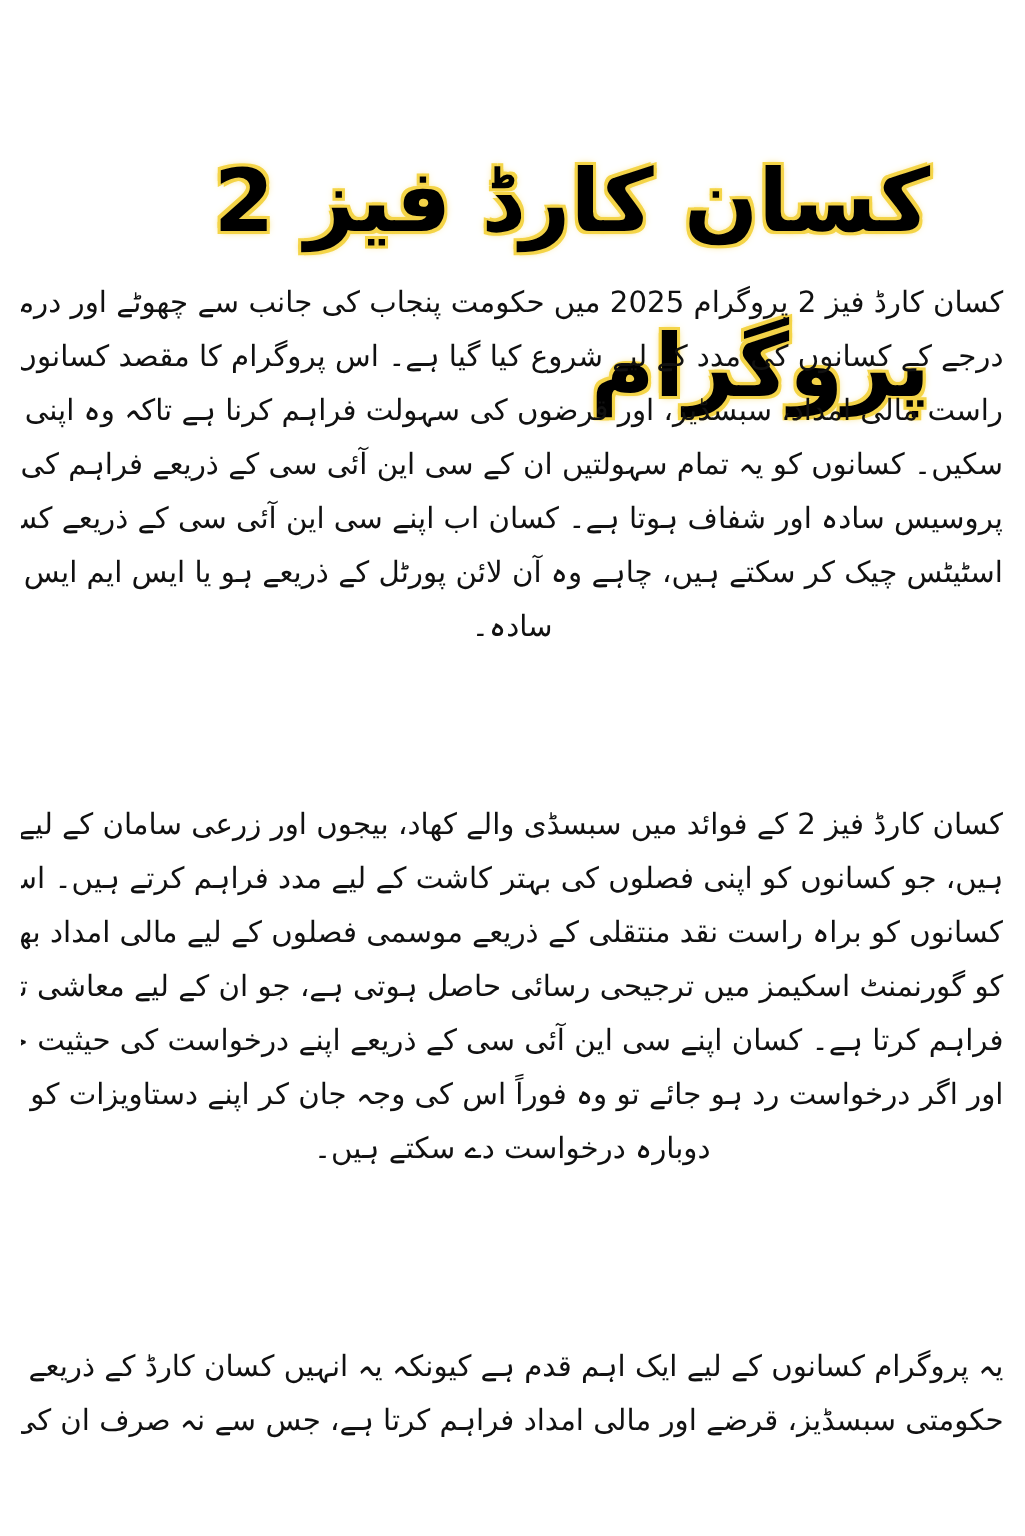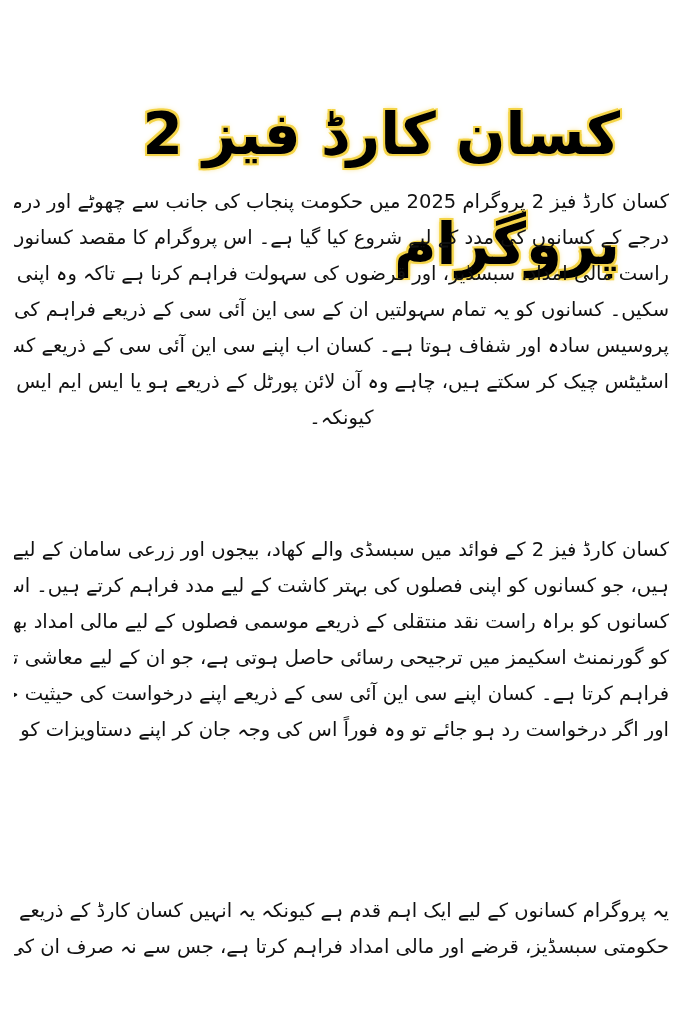--- a/index.html
+++ b/index.html
@@ -68,30 +68,31 @@
 
   <h1 class="title">کسان کارڈ فیز 2 پروگرام</h1>
 
   <div class="para" id="p1">
     <span class="line">کسان کارڈ فیز 2 پروگرام 2025 میں حکومت پنجاب کی جانب سے چھوٹے اور درمیانے</span>
     <span class="line">درجے کے کسانوں کی مدد کے لیے شروع کیا گیا ہے۔ اس پروگرام کا مقصد کسانوں کو براہ</span>
     <span class="line">راست مالی امداد، سبسڈیز، اور قرضوں کی سہولت فراہم کرنا ہے تاکہ وہ اپنی زراعت کو بہتر بنا</span>
     <span class="line">سکیں۔ کسانوں کو یہ تمام سہولتیں ان کے سی این آئی سی کے ذریعے فراہم کی جاتی ہیں، جس سے</span>
     <span class="line">پروسیس سادہ اور شفاف ہوتا ہے۔ کسان اب اپنے سی این آئی سی کے ذریعے کسان کارڈ فیز 2 کا</span>
     <span class="line">اسٹیٹس چیک کر سکتے ہیں، چاہے وہ آن لائن پورٹل کے ذریعے ہو یا ایس ایم ایس سروس کے</span>
-    <span class="line">کیونکہ۔</span>
+    <span class="line">سادہ۔</span>
   </div>
 
   <div class="para" id="p2">
     <span class="line">کسان کارڈ فیز 2 کے فوائد میں سبسڈی والے کھاد، بیجوں اور زرعی سامان کے لیے قرضے شامل</span>
     <span class="line">ہیں، جو کسانوں کو اپنی فصلوں کی بہتر کاشت کے لیے مدد فراہم کرتے ہیں۔ اس کے علاوہ،</span>
     <span class="line">کسانوں کو براہ راست نقد منتقلی کے ذریعے موسمی فصلوں کے لیے مالی امداد بھی ملتی ہے۔ کسانوں</span>
     <span class="line">کو گورنمنٹ اسکیمز میں ترجیحی رسائی حاصل ہوتی ہے، جو ان کے لیے معاشی تحفظ کی ضمانت</span>
     <span class="line">فراہم کرتا ہے۔ کسان اپنے سی این آئی سی کے ذریعے اپنے درخواست کی حیثیت جانچ سکتے ہیں</span>
     <span class="line">اور اگر درخواست رد ہو جائے تو وہ فوراً اس کی وجہ جان کر اپنے دستاویزات کو درست کر کے</span>
+    <span class="line">دوبارہ درخواست دے سکتے ہیں۔</span>
   </div>
 
   <div class="para" id="p3">
     <span class="line">یہ پروگرام کسانوں کے لیے ایک اہم قدم ہے کیونکہ یہ انہیں کسان کارڈ کے ذریعے براہ راست</span>
     <span class="line">حکومتی سبسڈیز، قرضے اور مالی امداد فراہم کرتا ہے، جس سے نہ صرف ان کی مالی حالت میں</span>
   </div>
 
 </div>
 
 </body></html>

